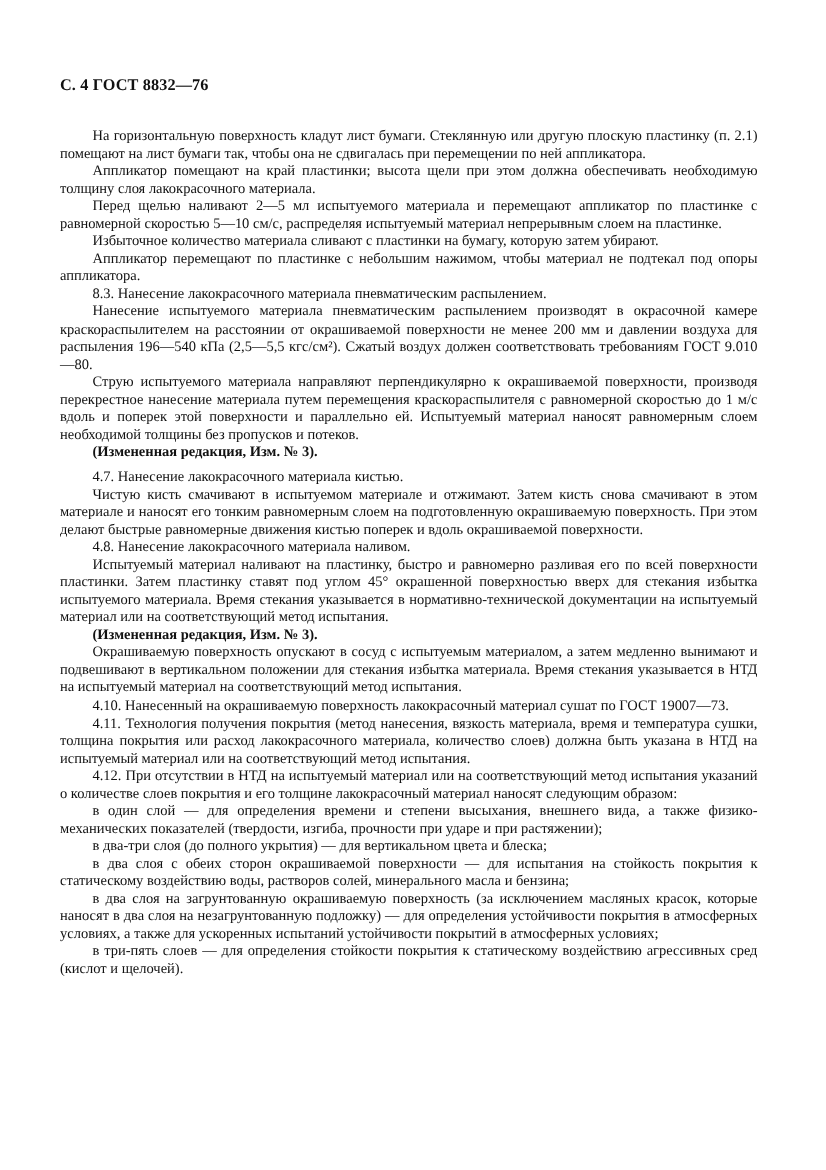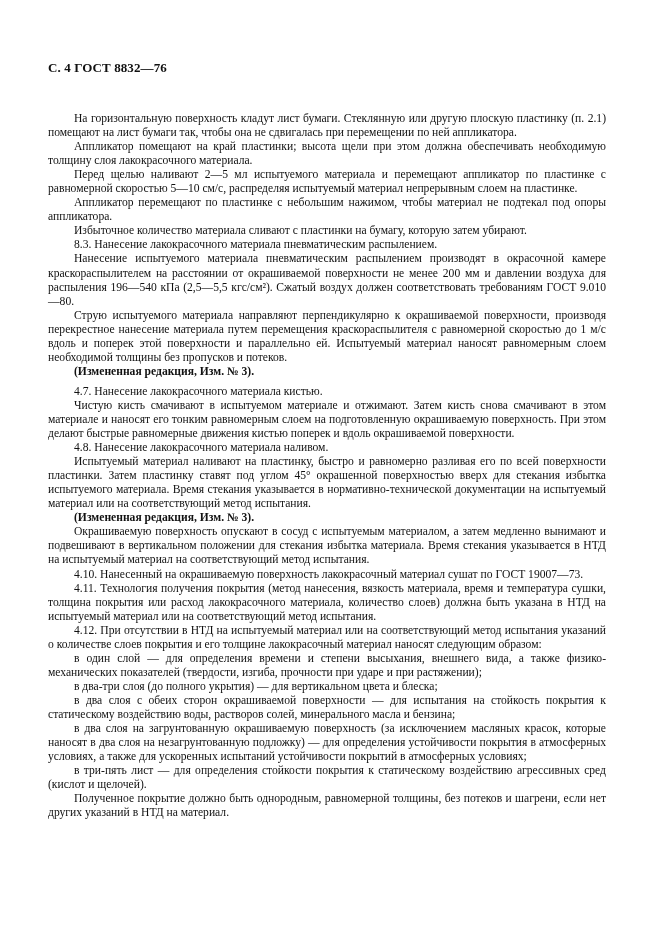--- a/index.html
+++ b/index.html
@@ -7,55 +7,54 @@
   .page {
     position: absolute; left: 0; top: 0; width: 525px; height: 936px;
     background: #ffffff; color: #111111;
     font-family: "Liberation Serif", "DejaVu Serif", serif;
   }
   .header {
     position: absolute; left: 48px; top: 60px;
     font-size: 13px; font-weight: bold; letter-spacing: 0.1px;
   }
   .body-text {
-    position: absolute; left: 48px; top: 112px; width: 558px;
+    position: absolute; left: 48px; top: 102px; width: 558px;
     font-size: 11.6px; line-height: 14.05px;
   }
   .body-text p {
     margin: 0; text-indent: 26px; text-align: justify;
     hyphens: manual;
   }
   .body-text p.gap-before { margin-top: 6px; }
   .body-text p.note { font-weight: bold; }
 </style>
 </head>
 <body>
 
 <div class="page">
   <div class="header">С. 4 ГОСТ 8832—76</div>
 
   <div class="body-text">
     <p>На горизонтальную поверхность кладут лист бумаги. Стеклянную или другую плоскую пластинку (п. 2.1) помещают на лист бумаги так, чтобы она не сдвигалась при перемещении по ней аппликатора.</p>
     <p>Аппликатор помещают на край пластинки; высота щели при этом должна обеспечивать необходимую толщину слоя лакокрасочного материала.</p>
     <p>Перед щелью наливают 2—5 мл испытуемого материала и перемещают аппликатор по пластинке с равномерной скоростью 5—10 см/с, распределяя испытуемый материал непрерывным слоем на пластинке.</p>
+    <p>Избыточное количество материала сливают с пластинки на бумагу, которую затем убирают.</p>
     <p>Аппликатор перемещают по пластинке с небольшим нажимом, чтобы материал не подтекал под опоры аппликатора.</p>
-    <p>Избыточное количество материала сливают с пластинки на бумагу, которую затем убирают.</p>
     <p>8.3. Нанесение лакокрасочного материала пневматическим распылением.</p>
     <p>Нанесение испытуемого материала пневматическим распылением производят в окрасочной камере краскораспылителем на расстоянии от окрашиваемой поверхности не менее 200 мм и давлении воздуха для распыления 196—540 кПа (2,5—5,5 кгс/см²). Сжатый воздух должен соответствовать требованиям ГОСТ 9.010—80.</p>
     <p>Струю испытуемого материала направляют перпендикулярно к окрашиваемой поверхности, производя перекрестное нанесение материала путем перемещения краскораспылителя с равномерной скоростью до 1 м/с вдоль и поперек этой поверхности и параллельно ей. Испытуемый материал наносят равномерным слоем необходимой толщины без пропусков и потеков.</p>
     <p class="note">(Измененная редакция, Изм. № 3).</p>
     <p class="gap-before">4.7. Нанесение лакокрасочного материала кистью.</p>
     <p>Чистую кисть смачивают в испытуемом материале и отжимают. Затем кисть снова смачивают в этом материале и наносят его тонким равномерным слоем на подготовленную окрашиваемую поверхность. При этом делают быстрые равномерные движения кистью поперек и вдоль окрашиваемой поверхности.</p>
     <p>4.8. Нанесение лакокрасочного материала наливом.</p>
     <p>Испытуемый материал наливают на пластинку, быстро и равномерно разливая его по всей поверхности пластинки. Затем пластинку ставят под углом 45° окрашенной поверхностью вверх для стекания избытка испытуемого материала. Время стекания указывается в нормативно-технической документации на испытуемый материал или на соответствующий метод испытания.</p>
     <p class="note">(Измененная редакция, Изм. № 3).</p>
     <p>Окрашиваемую поверхность опускают в сосуд с испытуемым материалом, а затем медленно вынимают и подвешивают в вертикальном положении для стекания избытка материала. Время стекания указывается в НТД на испытуемый материал на соответствующий метод испытания.</p>
     <p>4.10. Нанесенный на окрашиваемую поверхность лакокрасочный материал сушат по ГОСТ 19007—73.</p>
     <p>4.11. Технология получения покрытия (метод нанесения, вязкость материала, время и температура сушки, толщина покрытия или расход лакокрасочного материала, количество слоев) должна быть указана в НТД на испытуемый материал или на соответствующий метод испытания.</p>
     <p>4.12. При отсутствии в НТД на испытуемый материал или на соответствующий метод испытания указаний о количестве слоев покрытия и его толщине лакокрасочный материал наносят следующим образом:</p>
     <p>в один слой — для определения времени и степени высыхания, внешнего вида, а также физико-механических показателей (твердости, изгиба, прочности при ударе и при растяжении);</p>
     <p>в два-три слоя (до полного укрытия) — для вертикальном цвета и блеска;</p>
     <p>в два слоя с обеих сторон окрашиваемой поверхности — для испытания на стойкость покрытия к статическому воздействию воды, растворов солей, минерального масла и бензина;</p>
     <p>в два слоя на загрунтованную окрашиваемую поверхность (за исключением масляных красок, которые наносят в два слоя на незагрунтованную подложку) — для определения устойчивости покрытия в атмосферных условиях, а также для ускоренных испытаний устойчивости покрытий в атмосферных условиях;</p>
-    <p>в три-пять лист — для определения стойкости покрытия к статическому воздействию агрессивных сред (кислот и щелочей).</p>
-    <p>Полученное покрытие должно быть однородным, равномерной толщины, без потеков и шагрени, если нет других указаний в НТД на материал.</p>
+    <p>в три-пять слоев — для определения стойкости покрытия к статическому воздействию агрессивных сред (кислот и щелочей).</p>
   </div>
 </div>
 
 </body></html>

